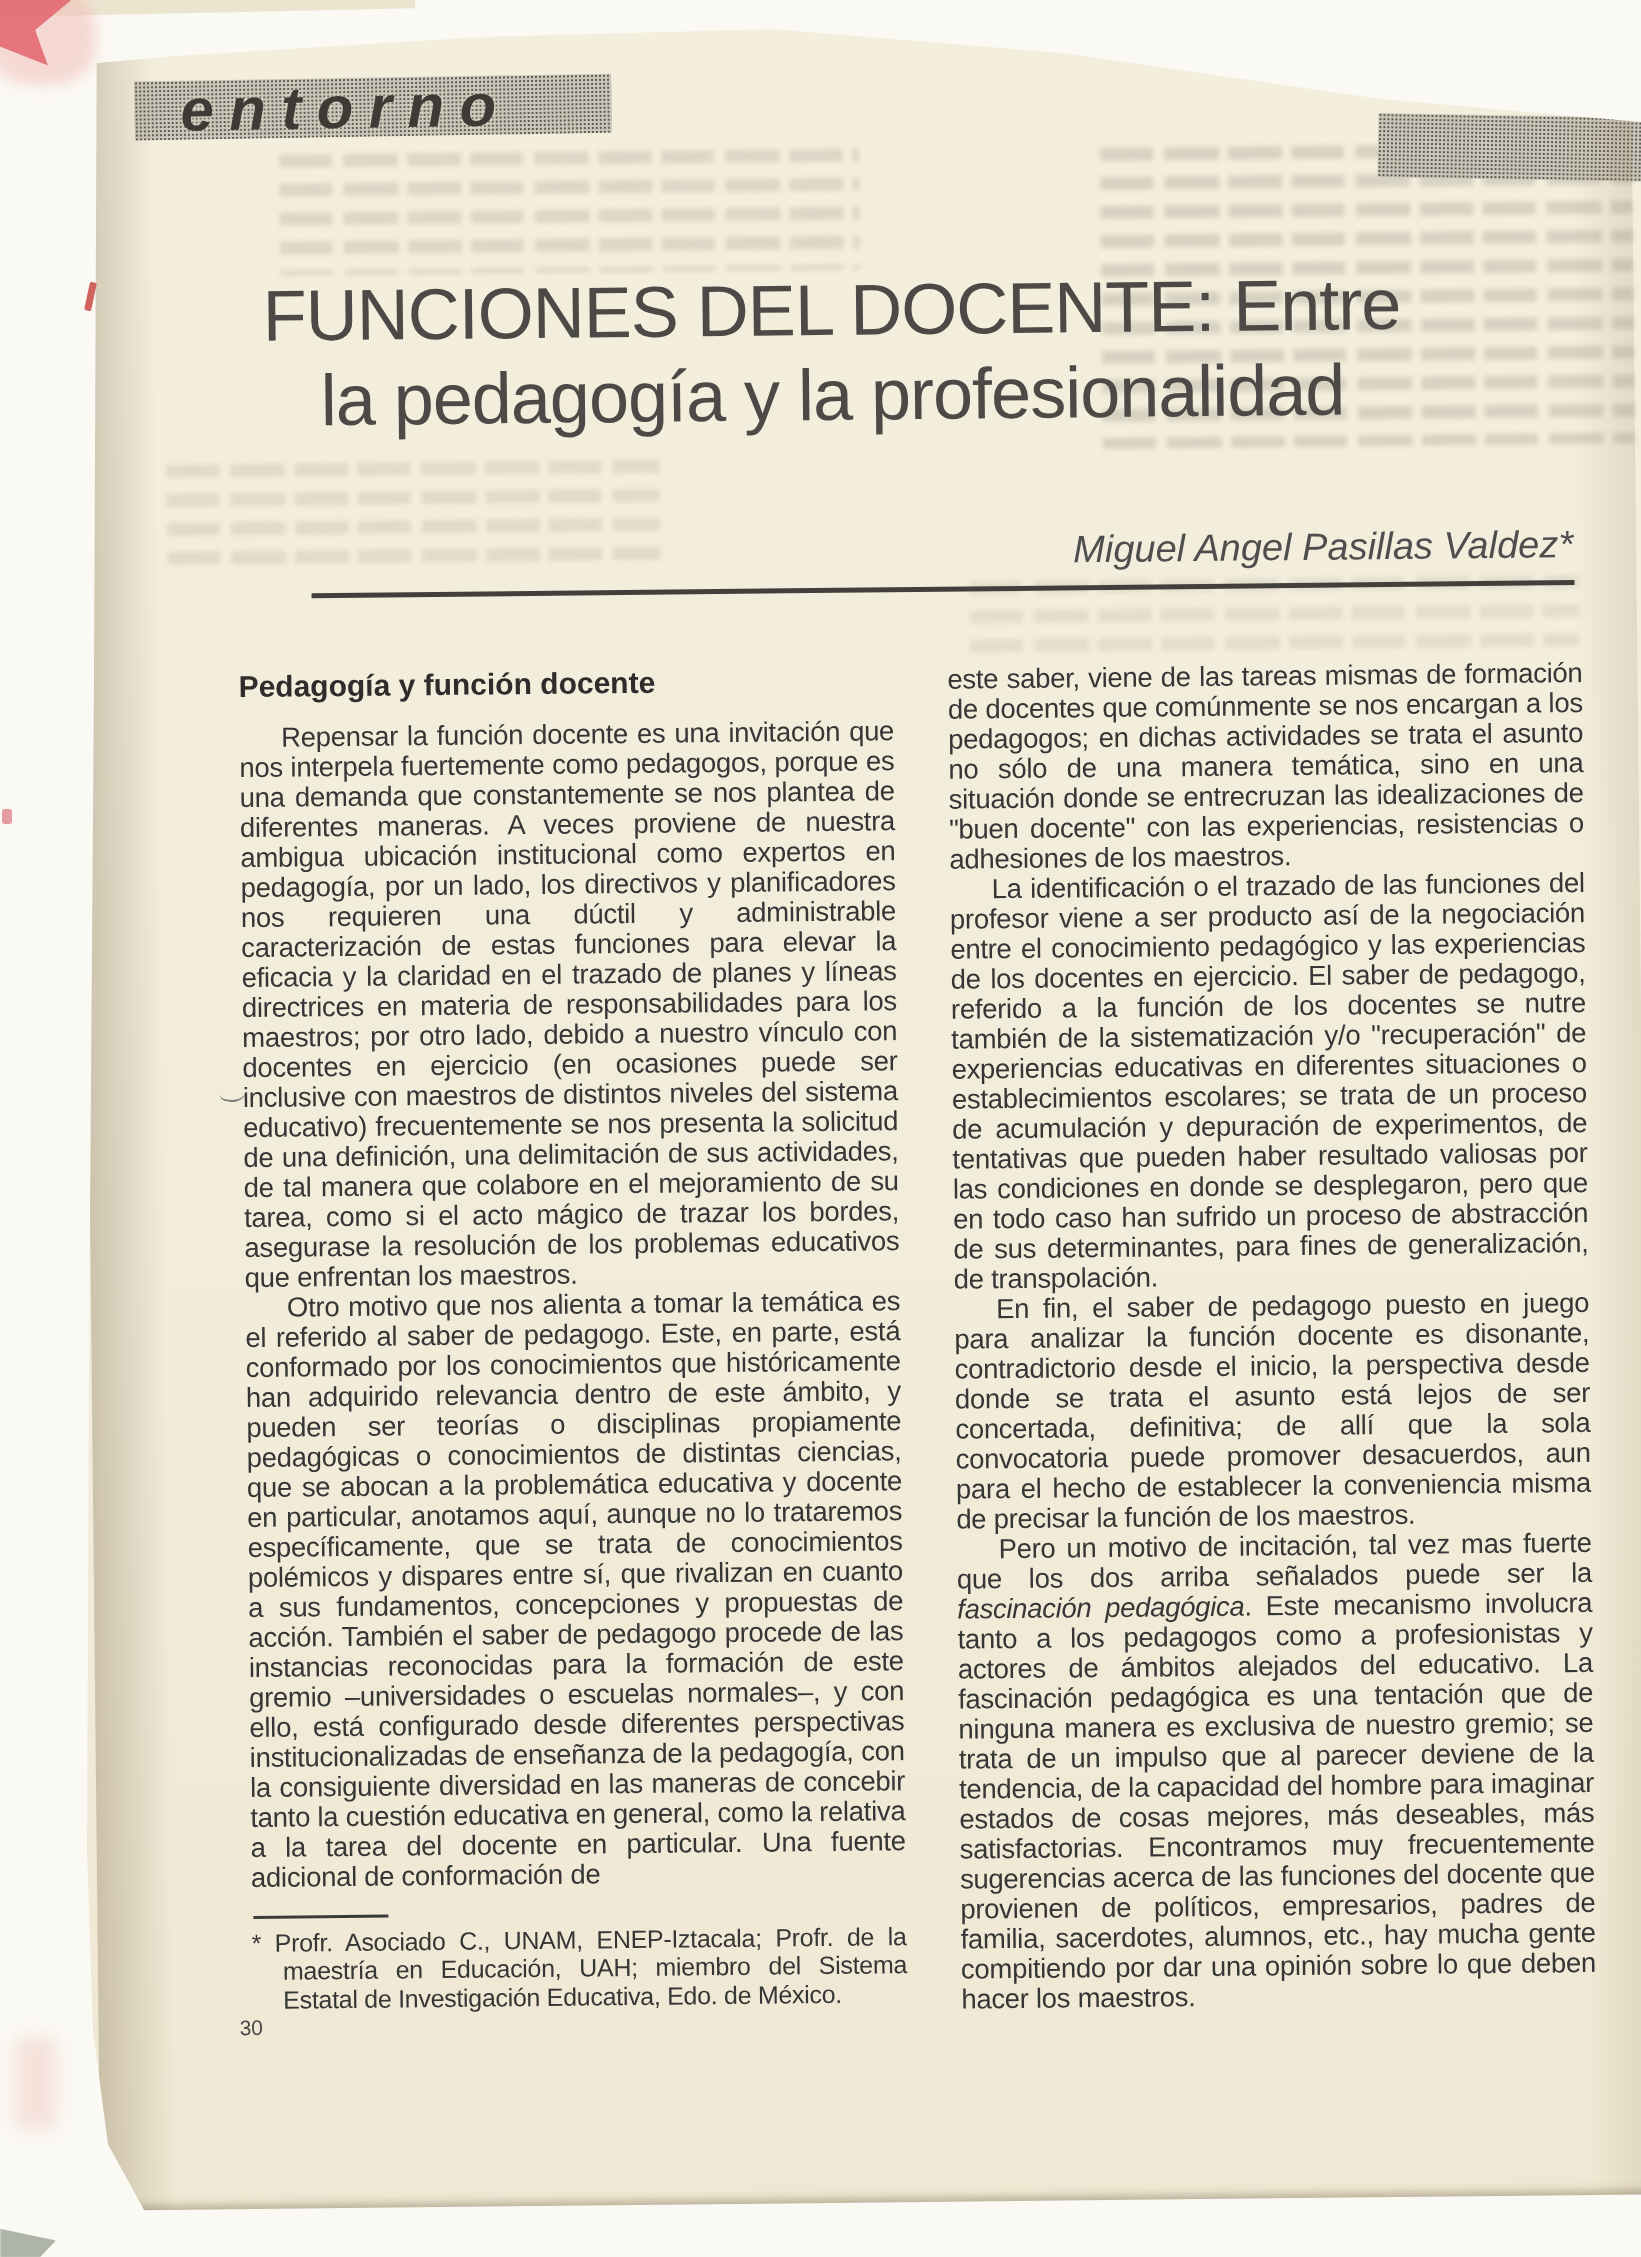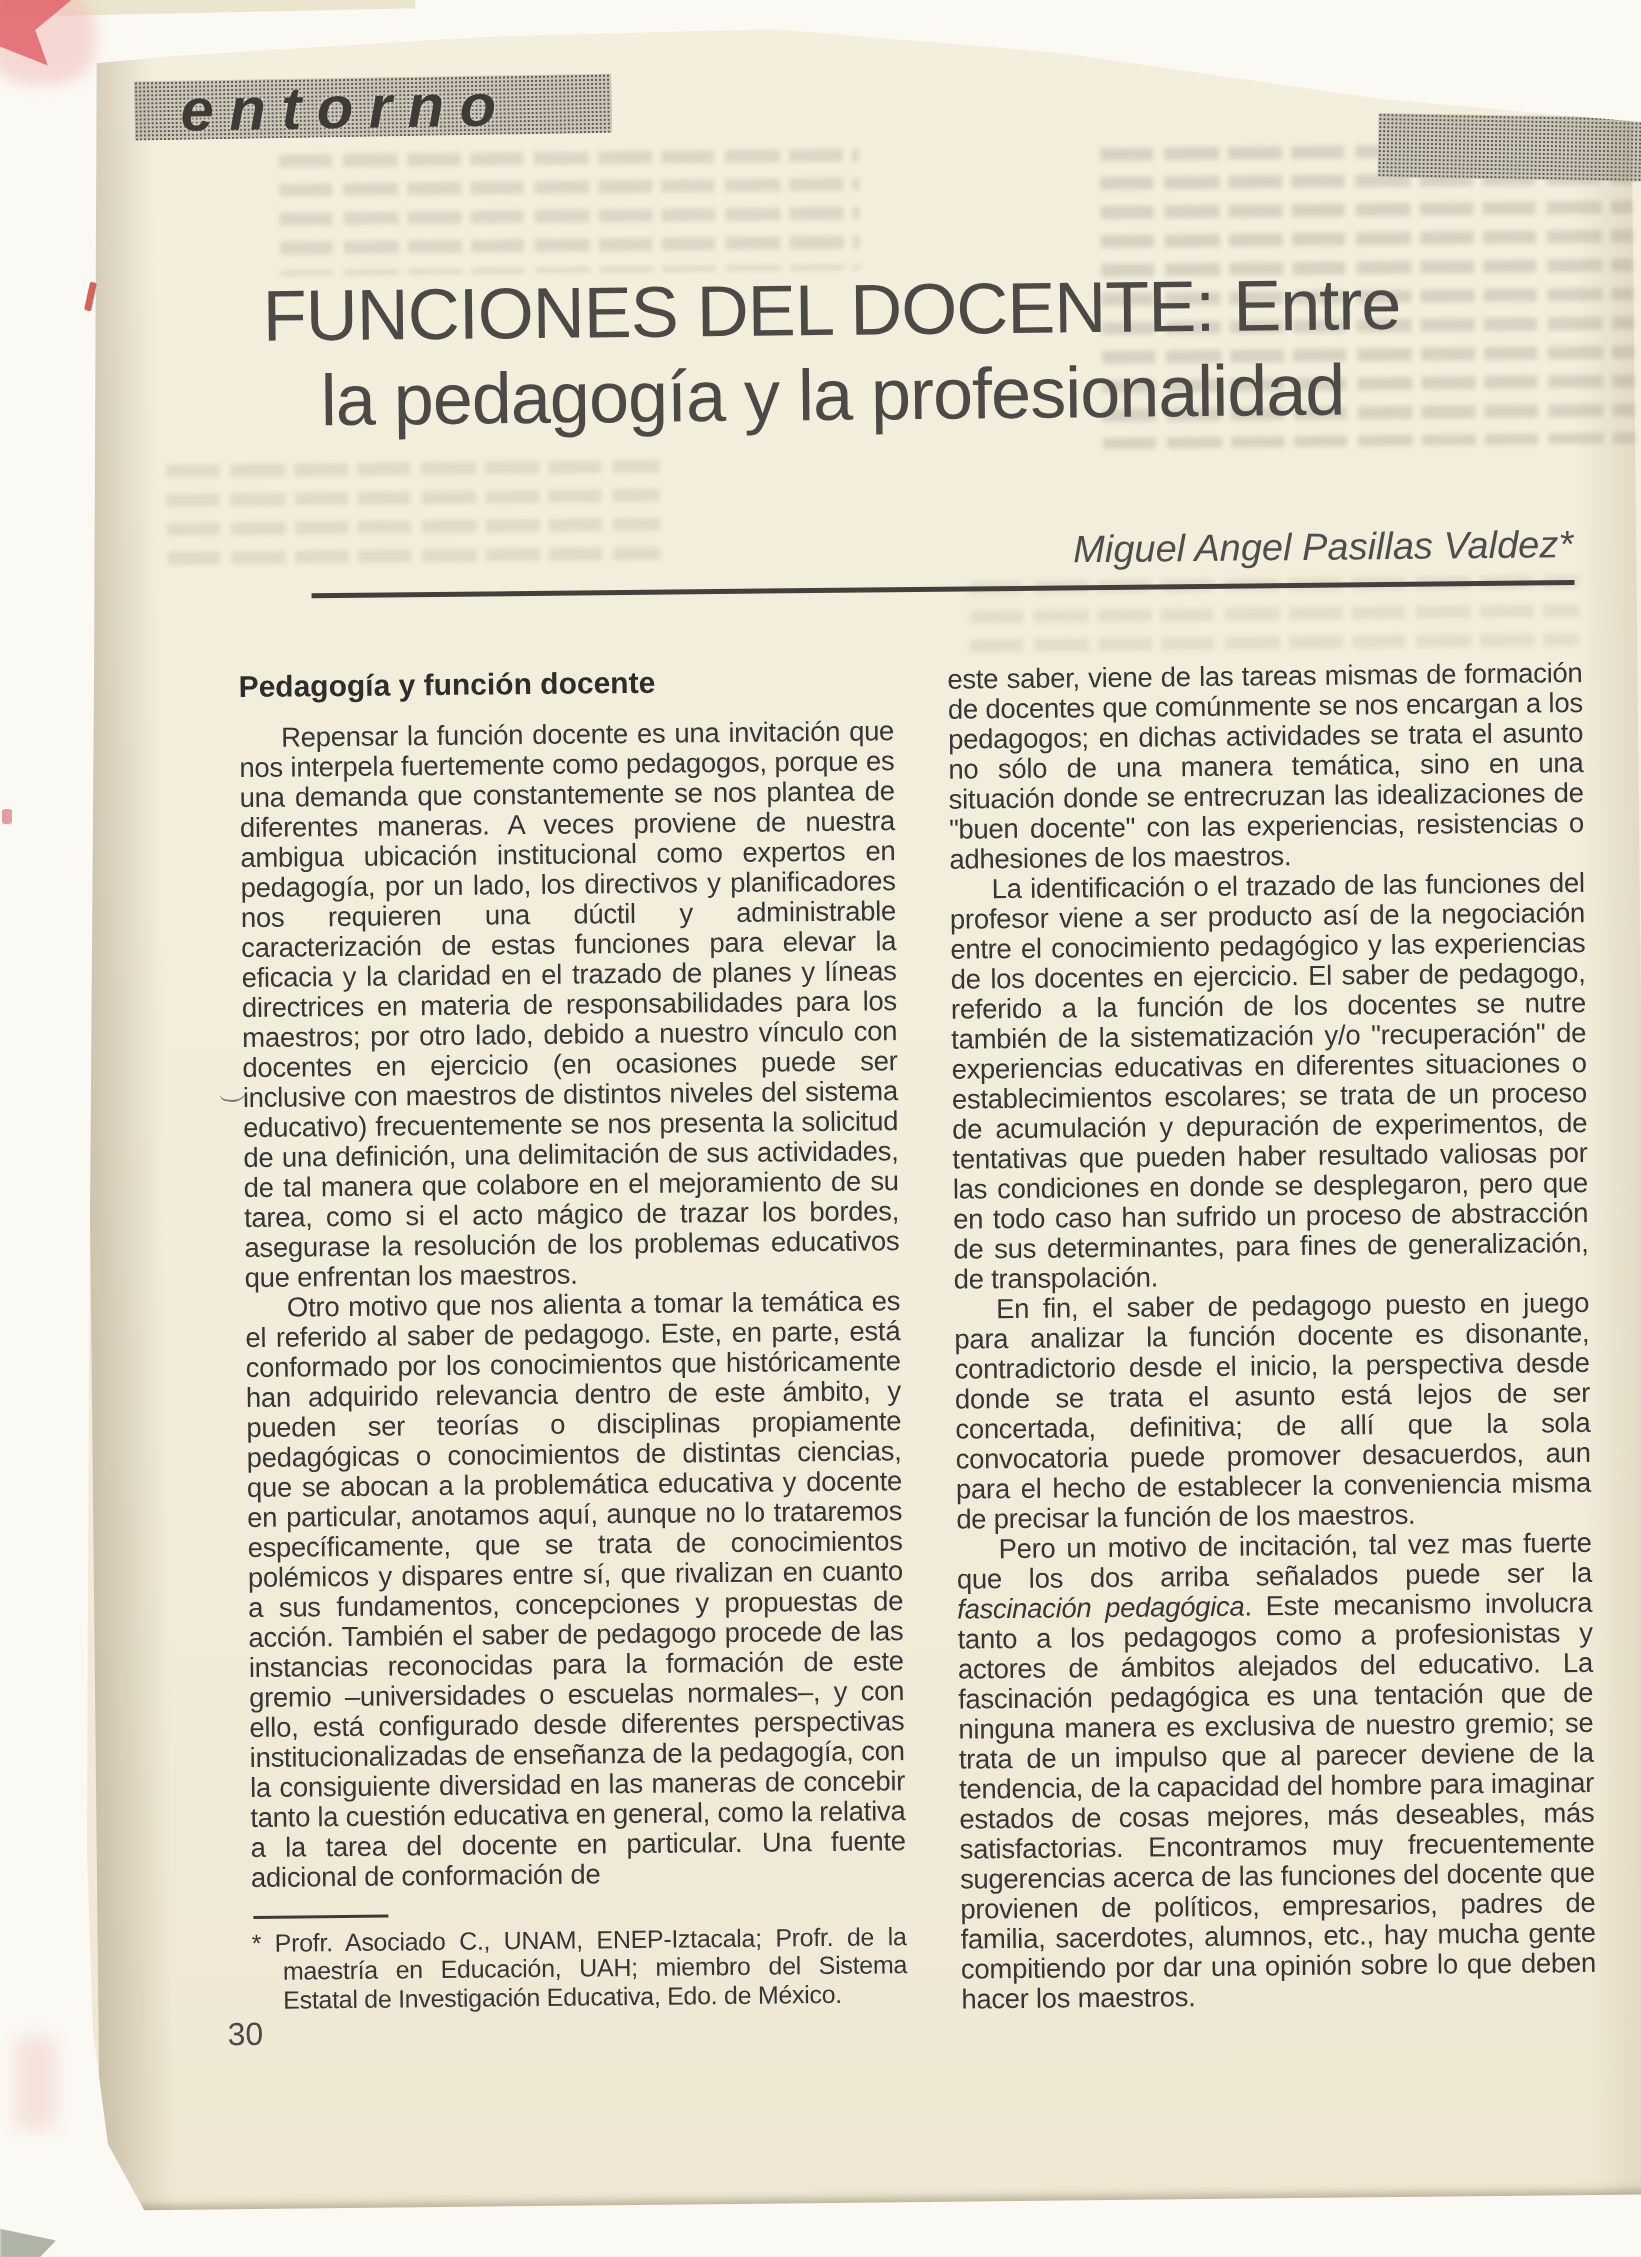--- a/index.html
+++ b/index.html
@@ -64,21 +64,21 @@
   .col-right{width:635px;}
   .heading{font-size:30px;font-weight:bold;margin:0 0 21px 0;color:#2e2d2b;letter-spacing:0;}
   .col p.para{margin:0;}
   .col p.para.indent{text-indent:42px;}
   .it{font-style:italic;}
   .footnote-rule{width:135px;height:2.9px;background:#3a3a3a;margin:23px 0 9.7px 1.9px;}
   .footnote{
     font-size:25px;line-height:28.5px;margin:0;text-align:justify;
     padding-left:31px;text-indent:-31px;color:#363636;
   }
-  .page-number{position:absolute;left:218px;top:2010px;font-size:32px;color:#4a4a4a;}
+  .page-number{position:absolute;left:230px;top:2010px;font-size:21px;color:#4a4a4a;}
   .pen-mark{
     position:absolute;left:220px;top:1081px;width:27px;height:12.6px;
     border-bottom:2.9px solid #5a5a58;border-radius:0 0 15.4px 7.7px;transform:rotate(6deg);opacity:.8;
   }
   
   .edge-shade{
     position:absolute;left:89px;top:0;width:75px;height:100%;
     background:linear-gradient(to right, rgba(118,100,70,.30), rgba(118,100,70,0));
   }
   .right-shade{

